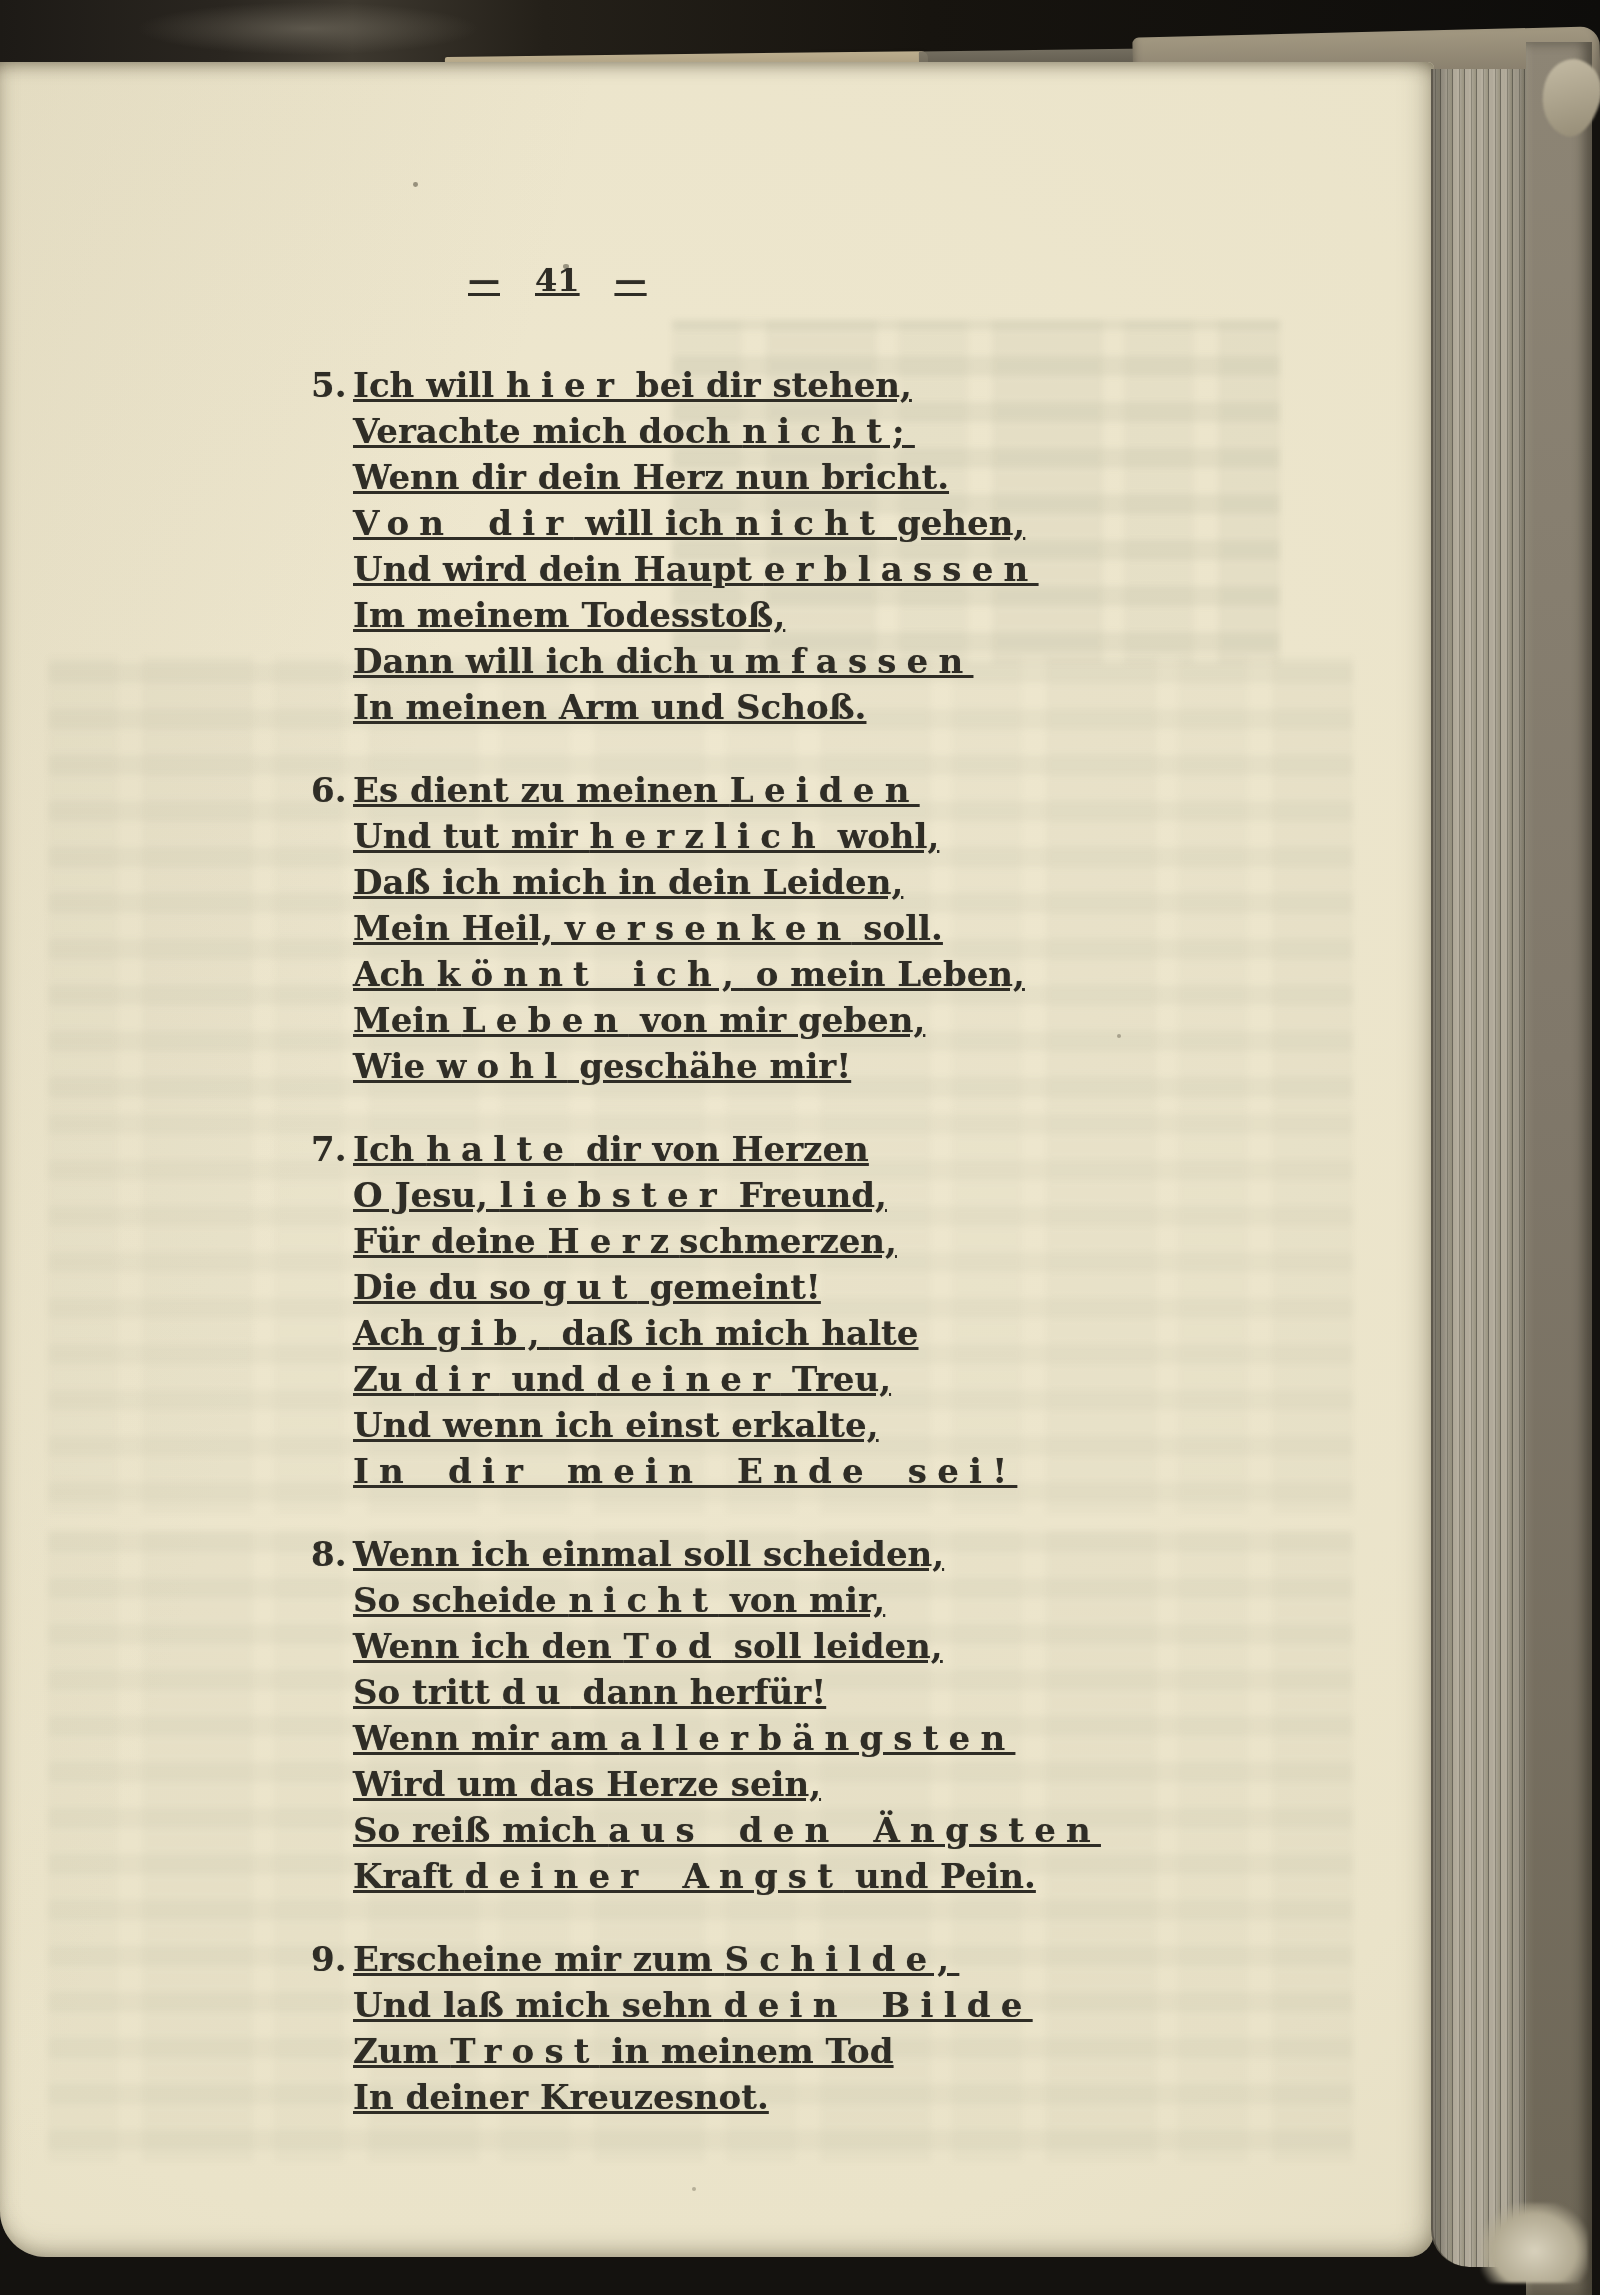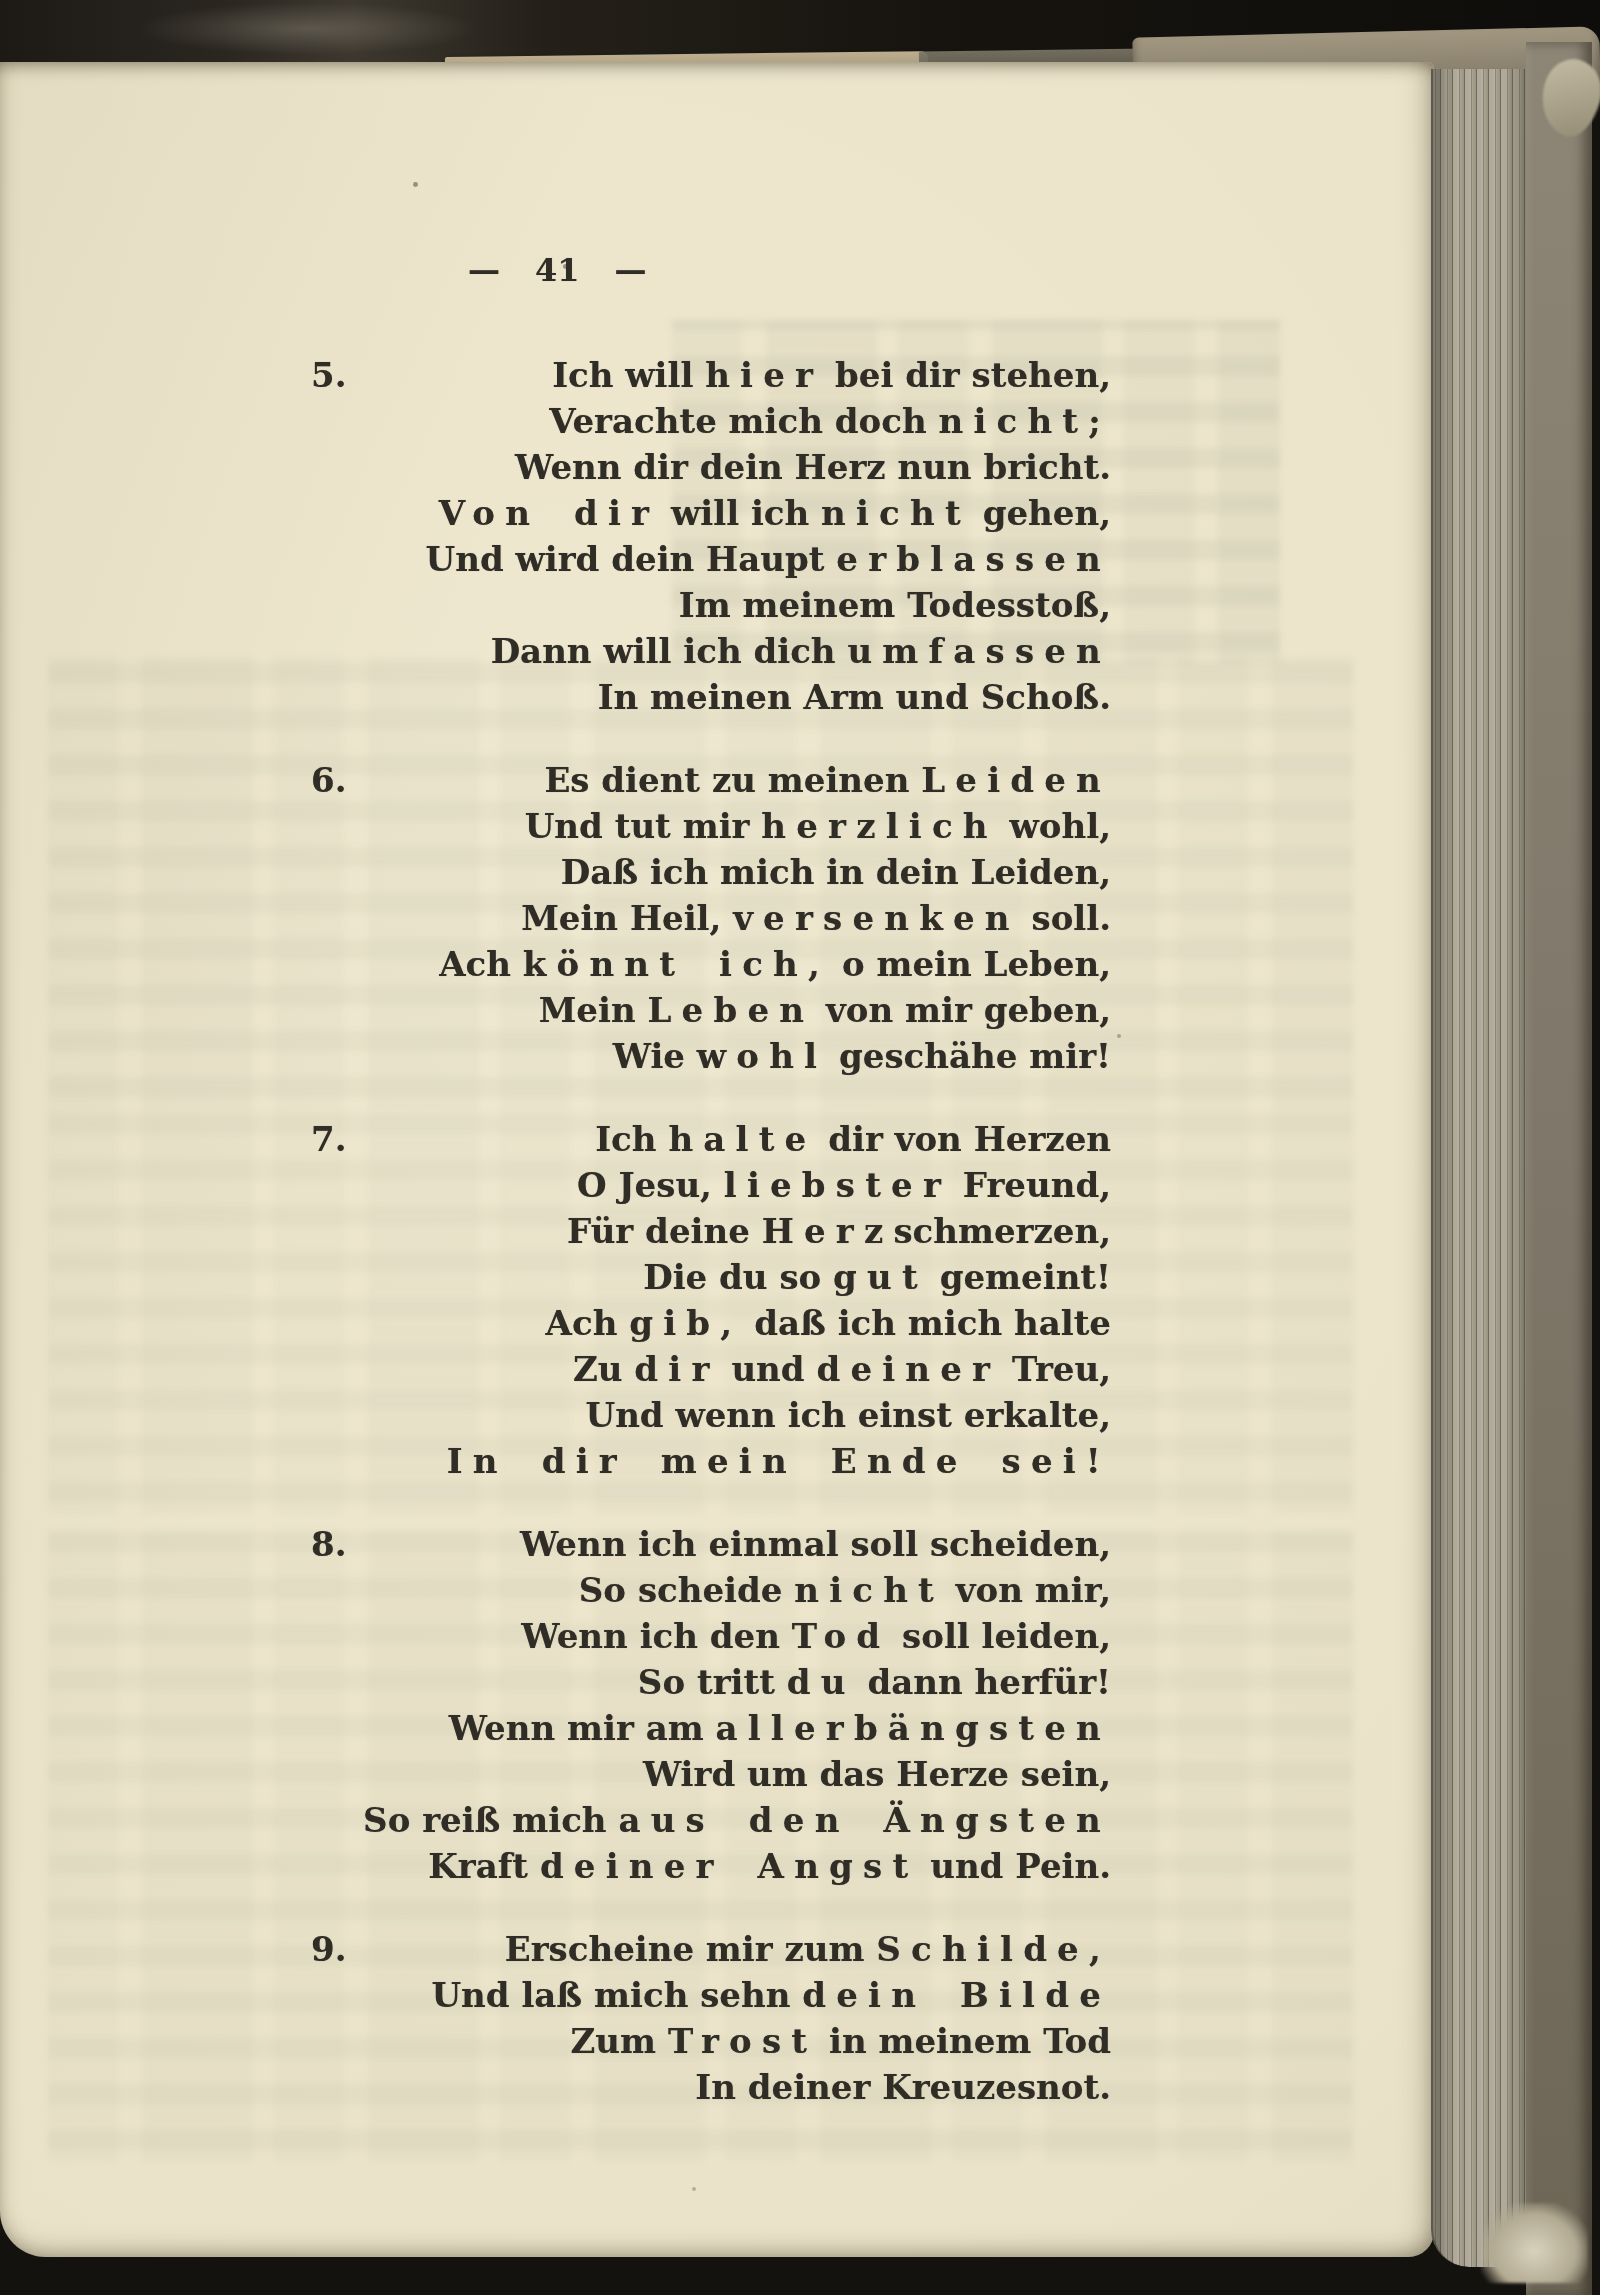--- a/index.html
+++ b/index.html
@@ -90,32 +90,33 @@
   .ghost.g2{left:48px;top:594px;width:1305px;height:453px;opacity:.38;}
   .ghost.g3{left:48px;top:1047px;width:1305px;height:405px;opacity:.33;}
   .ghost.g4{left:48px;top:1468px;width:1305px;height:632px;opacity:.36;}
   .speck{position:absolute;border-radius:50%;}
   .speck.s1{left:413px;top:120px;width:4.8px;height:4.8px;background:rgba(82,76,60,.55);}
   .speck.s2{left:563px;top:202px;width:5.6px;height:4.8px;background:rgba(70,65,52,.5);}
   .speck.s3{left:1117px;top:972px;width:4px;height:4px;background:rgba(82,76,60,.4);}
   .speck.s4{left:692px;top:2125px;width:4px;height:4px;background:rgba(82,76,60,.35);}
   
   .content{
-    position:absolute;left:311px;top:186px;width:800px;
+    position:absolute;left:311px;top:196px;width:800px;
     color:#2f2d26;font-weight:700;font-size:34px;line-height:46px;
     text-shadow:0 0 0.8px rgba(47,45,38,.45);
+    text-decoration:underline;
   }
   .header{
     padding-left:157px;line-height:45px;font-size:32px;margin:0 0 59px 0;
     white-space:nowrap;
   }
   .header .pagenum{margin:0 35px;}
   .verse{position:relative;padding-left:42px;margin-bottom:37px;}
   .verse-num{position:absolute;left:0;top:0;}
-  .verse-line{white-space:nowrap;text-align:right;}
+  .verse-line{white-space:nowrap;}
   .gesperrt{letter-spacing:.3em;word-spacing:.35em;}
 </style>
 </head>
 <body>
 
 <div class="stage">
 
   <div class="top-band">
     <div class="top-scuff"></div>
   </div>

